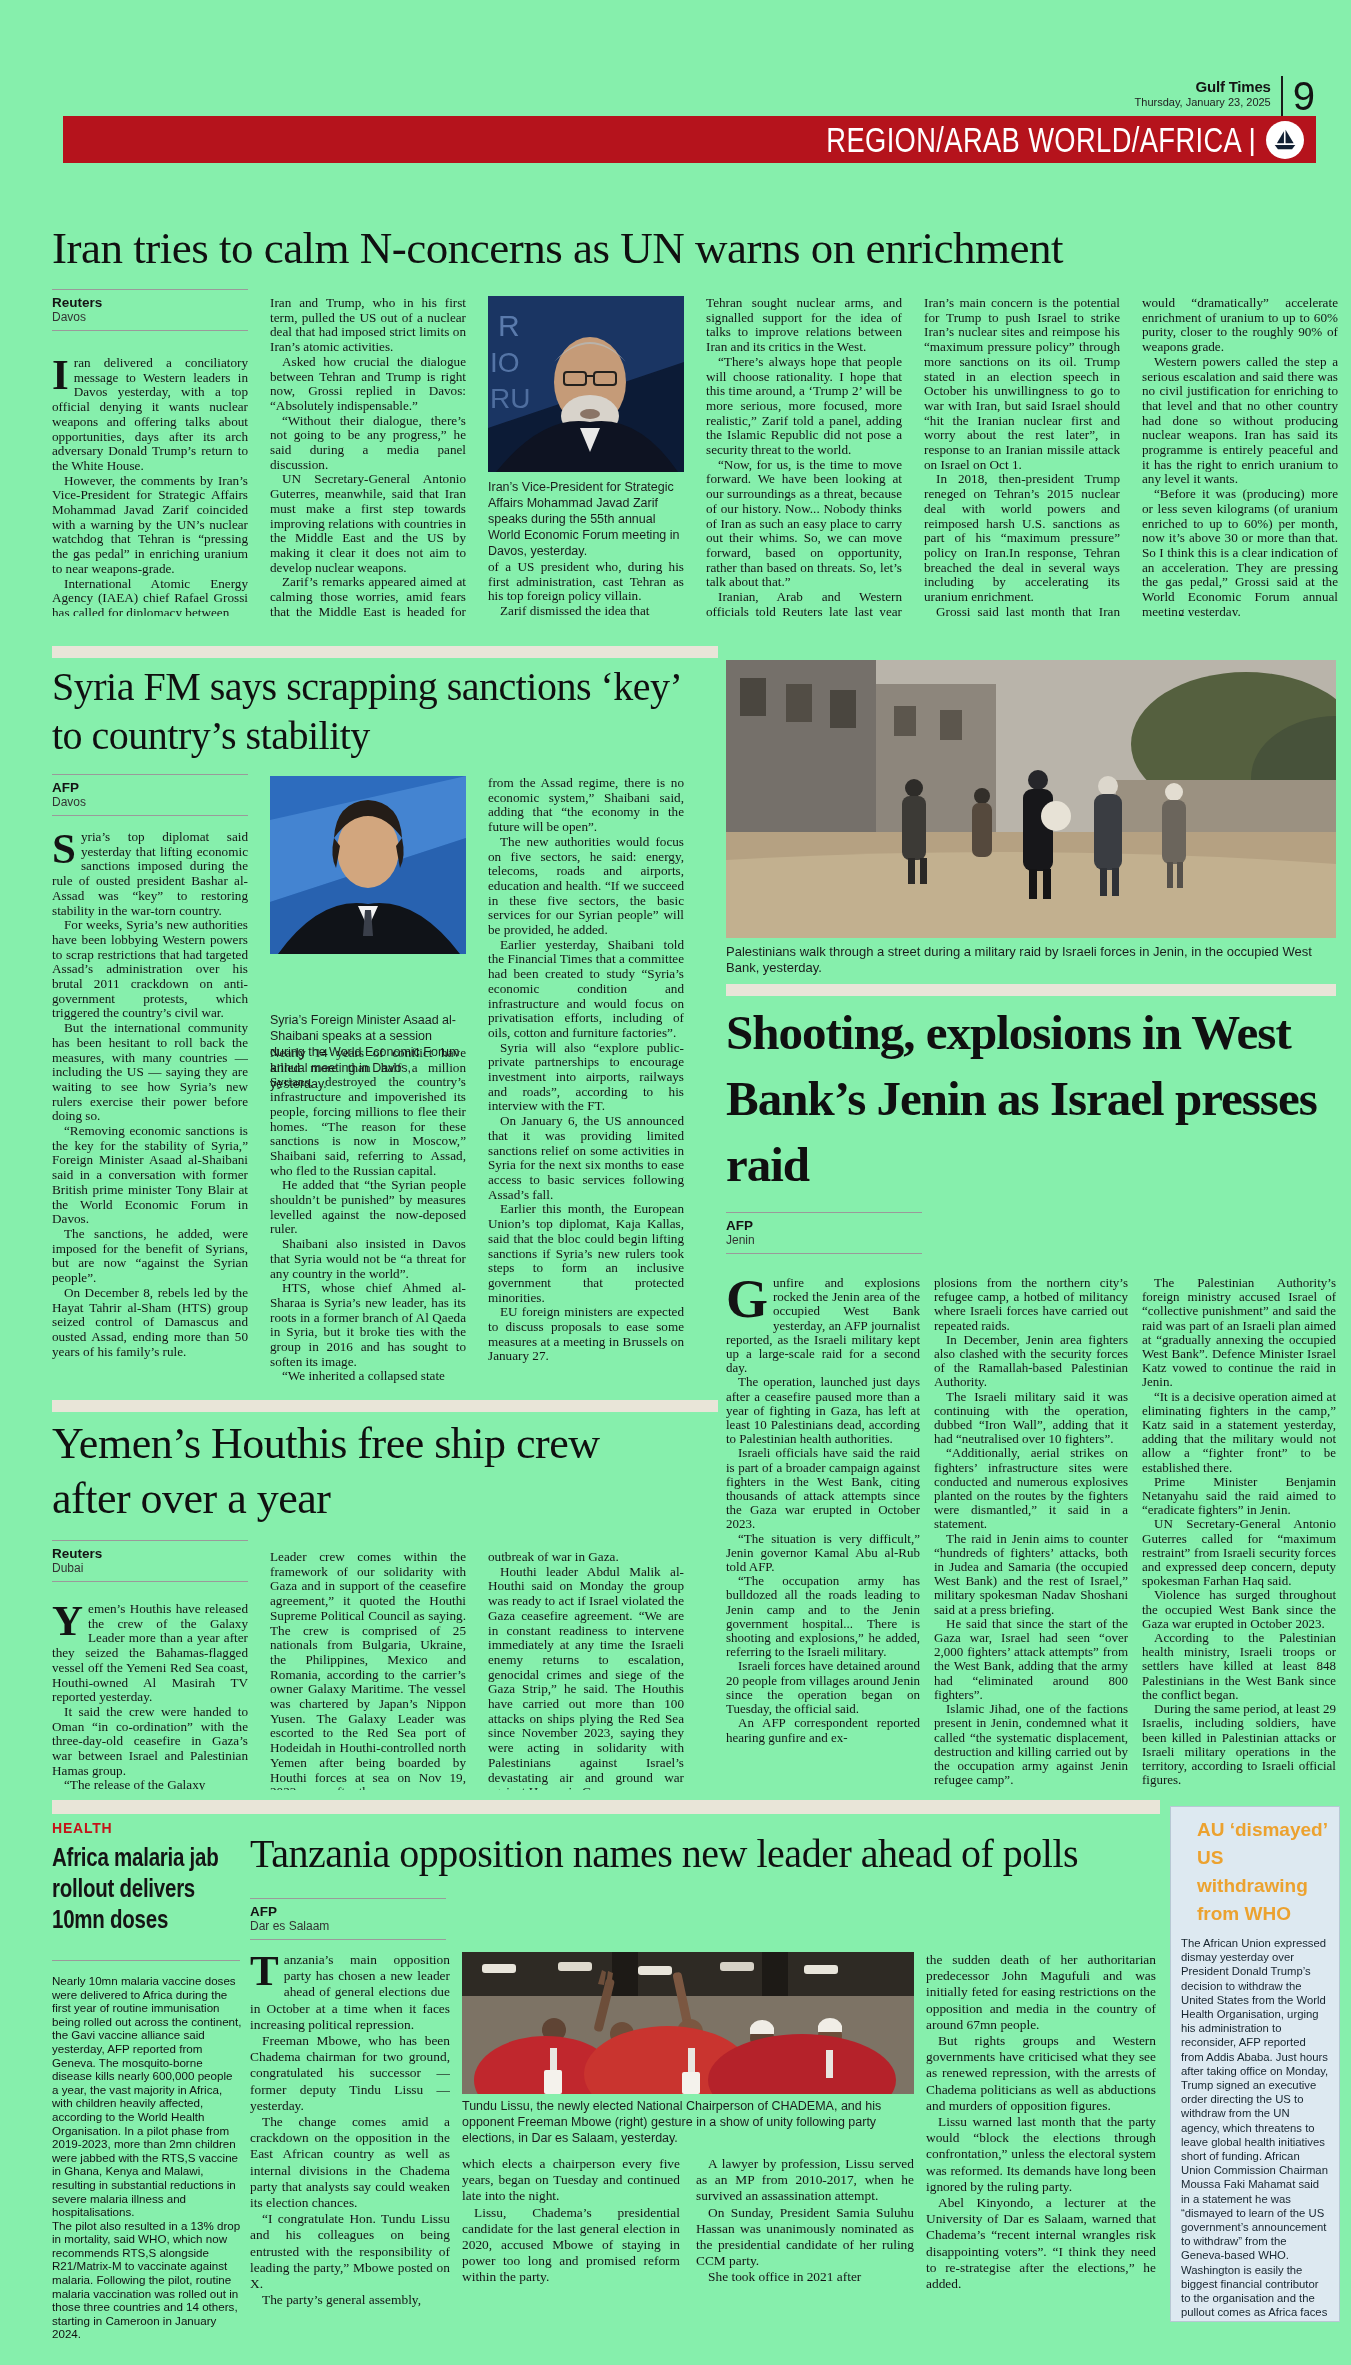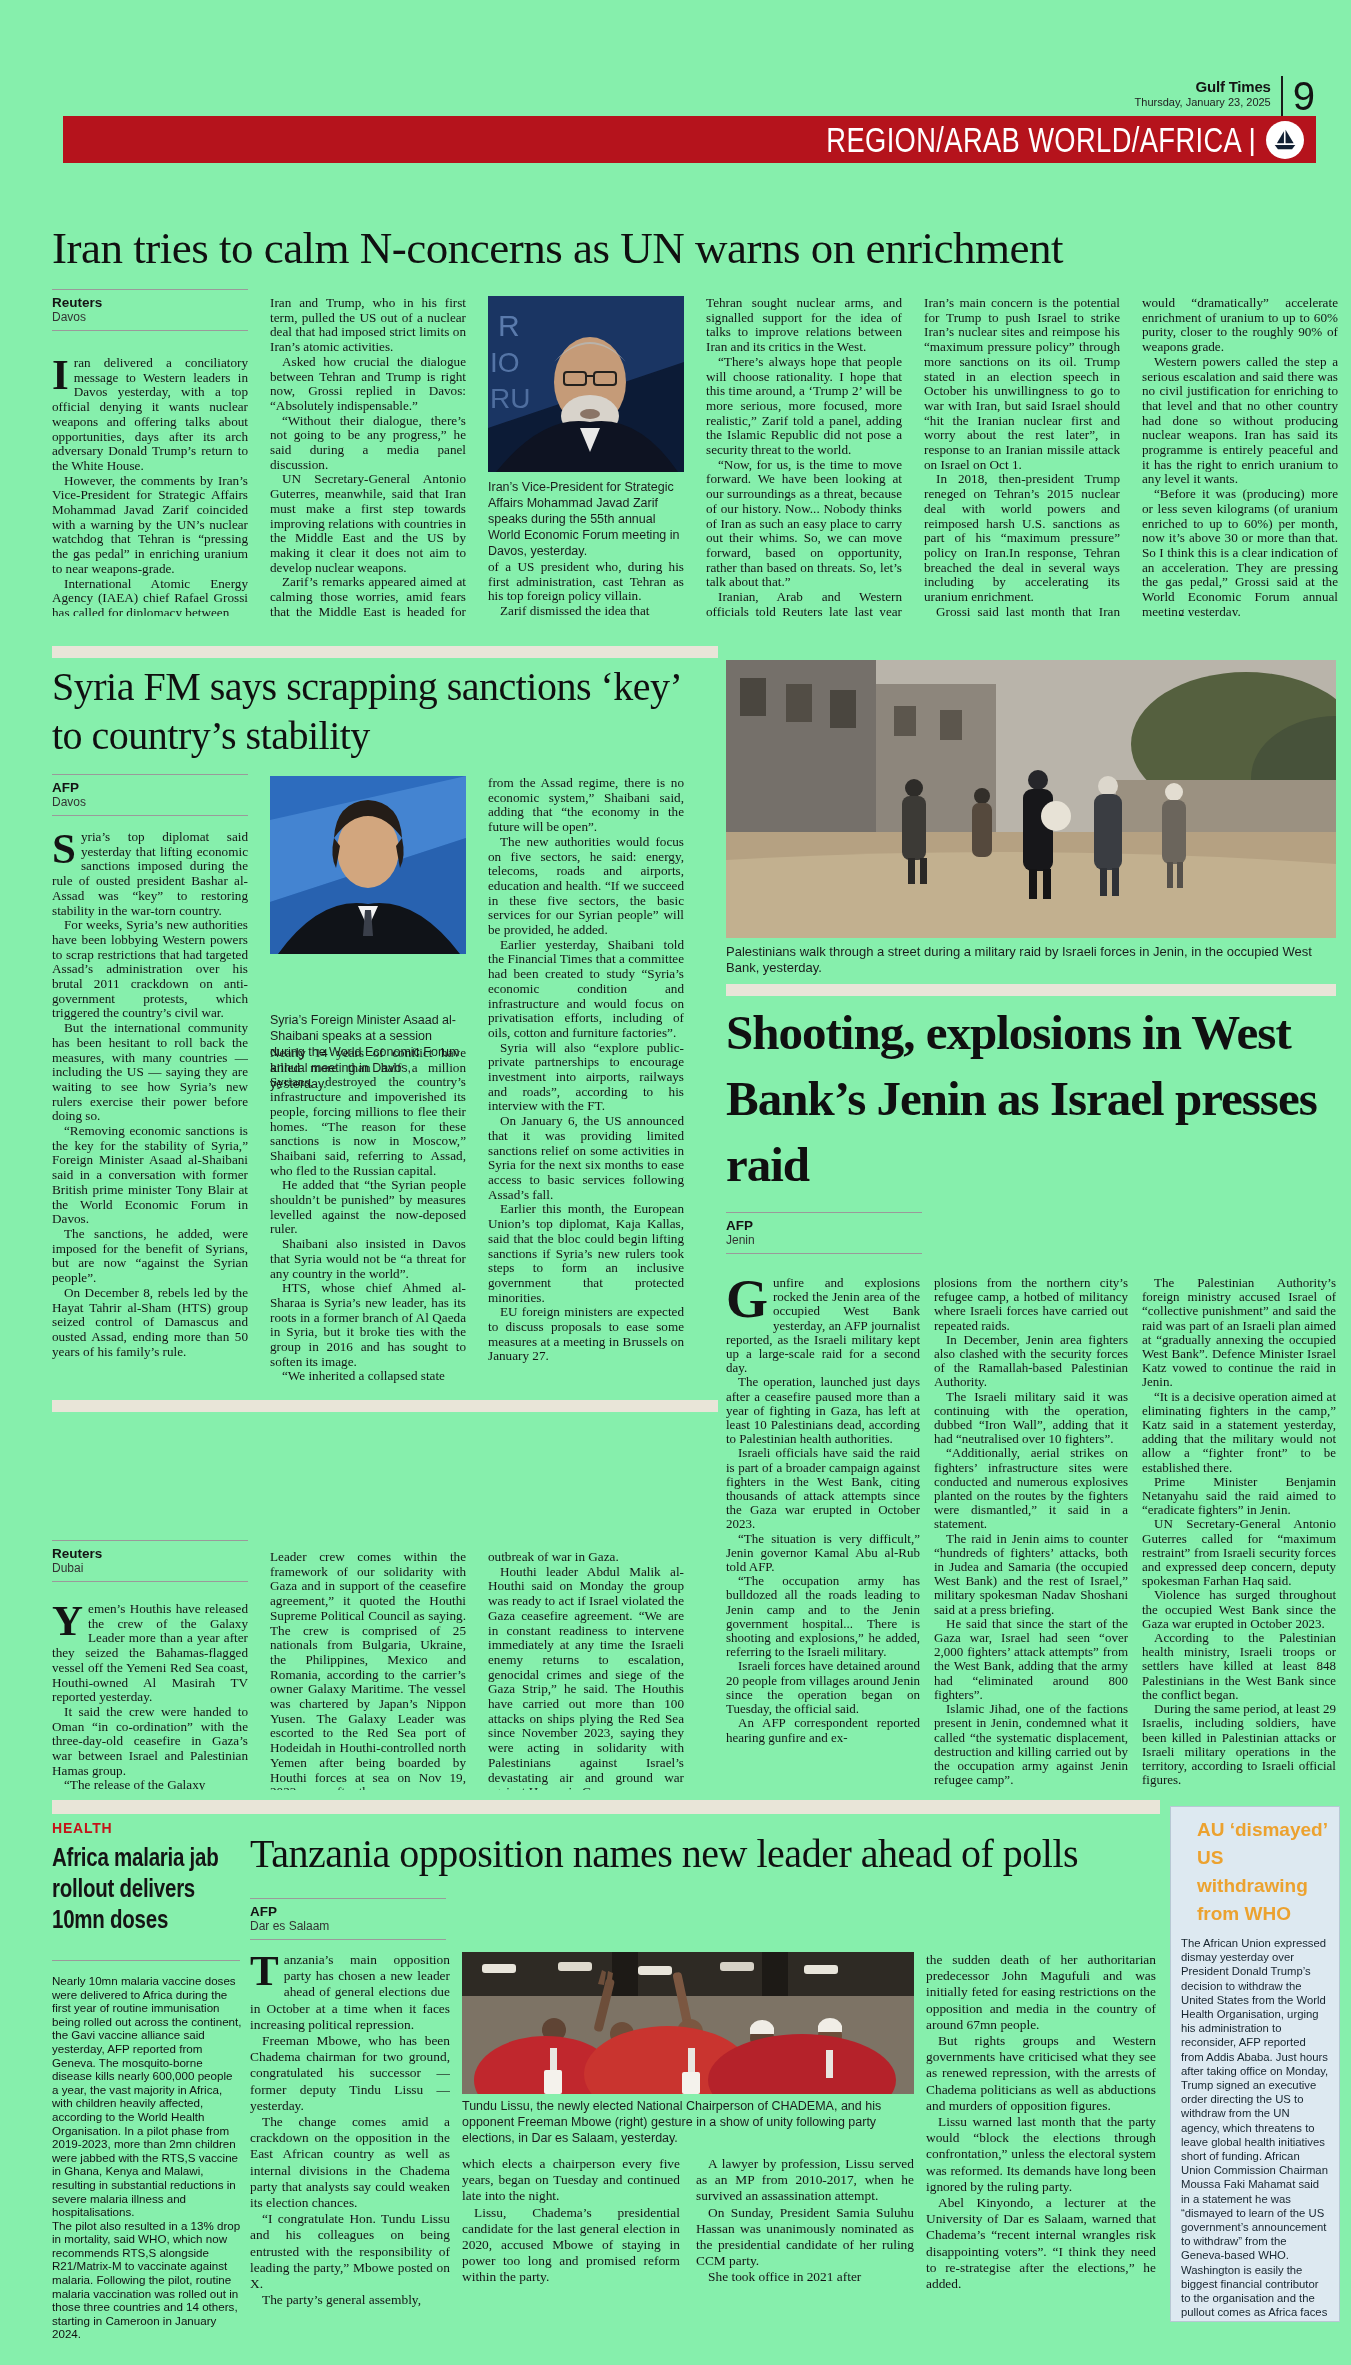--- a/index.html
+++ b/index.html
@@ -283,20 +283,21 @@
       <p>The Palestinian Authority’s foreign ministry accused Israel of “collective punishment” and said the raid was part of an Israeli plan aimed at “gradually annexing the occupied West Bank”. Defence Minister Israel Katz vowed to continue the raid in Jenin.</p>
       <p>“It is a decisive operation aimed at eliminating fighters in the camp,” Katz said in a statement yesterday, adding that the military would not allow a “fighter front” to be established there.</p>
       <p>Prime Minister Benjamin Netanyahu said the raid aimed to “eradicate fighters” in Jenin.</p>
       <p>UN Secretary-General Antonio Guterres called for “maximum restraint” from Israeli security forces and expressed deep concern, deputy spokesman Farhan Haq said.</p>
       <p>Violence has surged throughout the occupied West Bank since the Gaza war erupted in October 2023.</p>
       <p>According to the Palestinian health ministry, Israeli troops or settlers have killed at least 848 Palestinians in the West Bank since the conflict began.</p>
       <p>During the same period, at least 29 Israelis, including soldiers, have been killed in Palestinian attacks or Israeli military operations in the territory, according to Israeli official figures.</p>
     </div>
 
   <div class="band" style="left:52px; top:1400px; width:666px;"></div>
+  <h2 class="hl hl-yemen">Yemen’s Houthis free ship crew after over a year</h2>
 
   <div class="byline" style="left:52px; top:1540px;">
     <div class="src">Reuters</div>
     <div class="loc">Dubai</div>
   </div>
 
   <div class="bodycol" style="left:52px; top:1602px; height:188px;">
     <p class="lead"><span class="dropcap">Y</span><span>emen’s Houthis have released the crew of the Galaxy Leader more than a year after they seized the Bahamas-flagged vessel off the Yemeni Red Sea coast, Houthi-owned Al Masirah TV reported yesterday.</span></p>
     <div>
         <p>It said the crew were handed to Oman “in co-ordination” with the three-day-old ceasefire in Gaza’s war between Israel and Palestinian Hamas group.</p>

